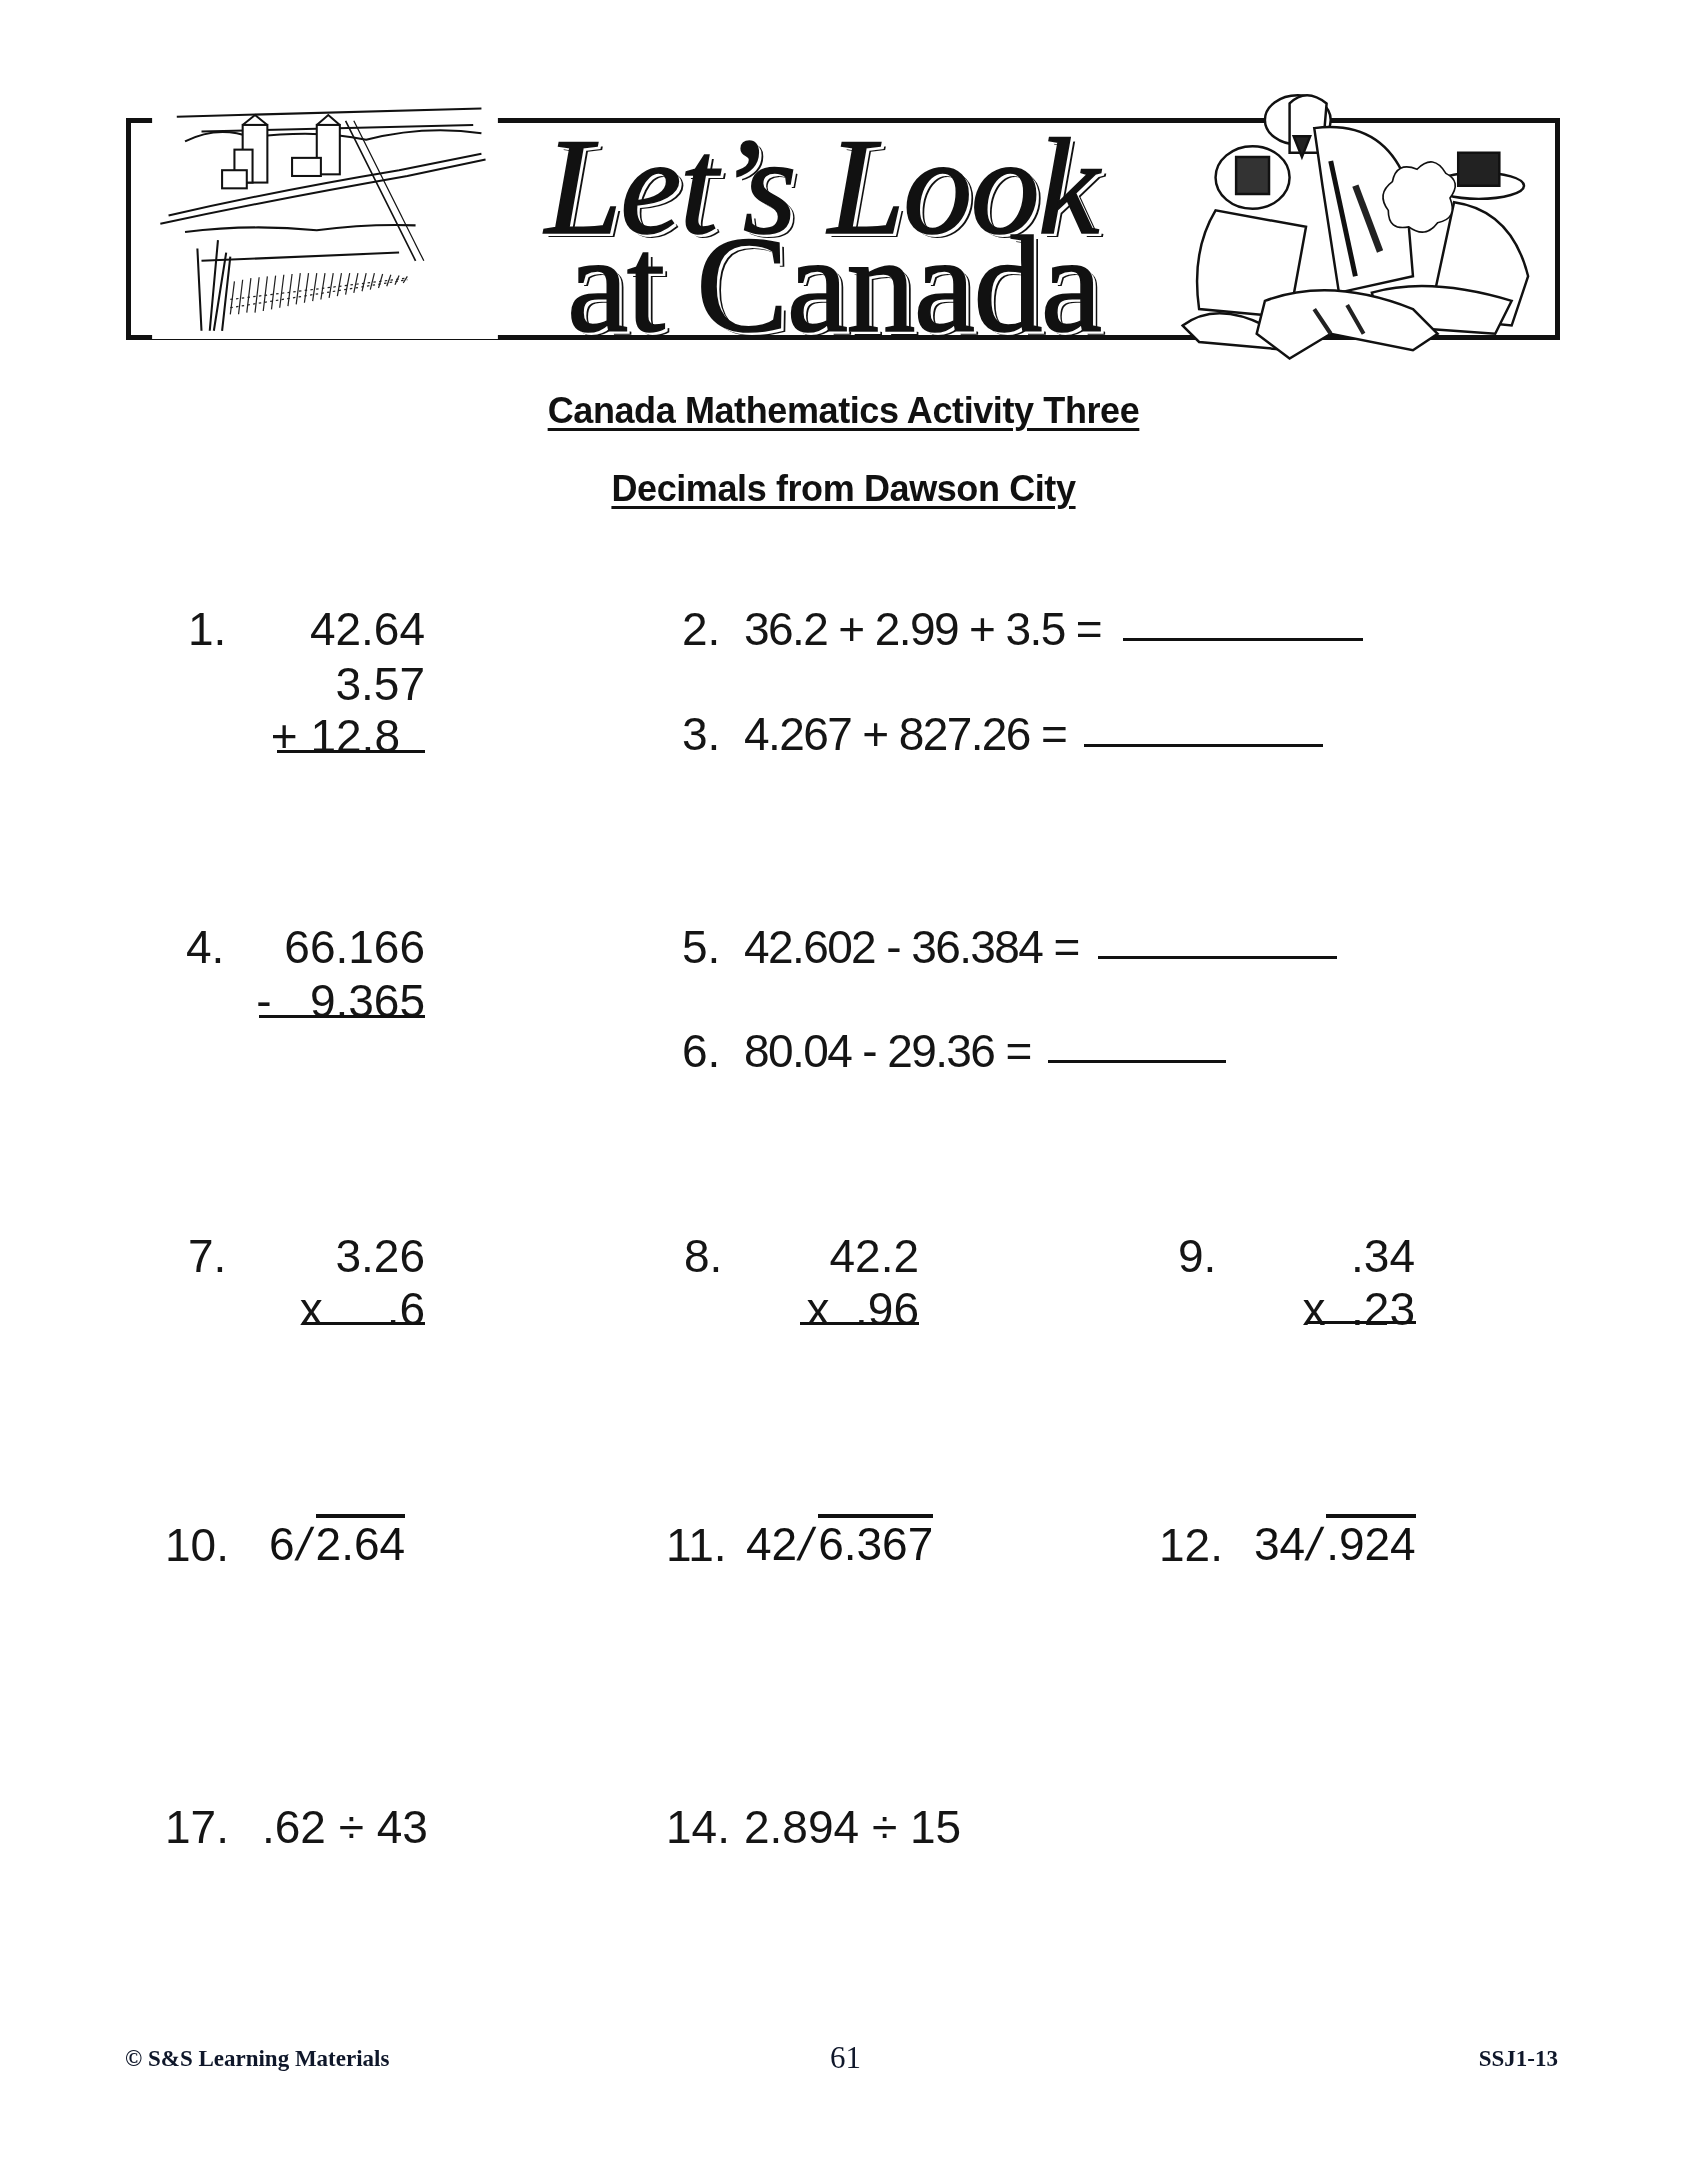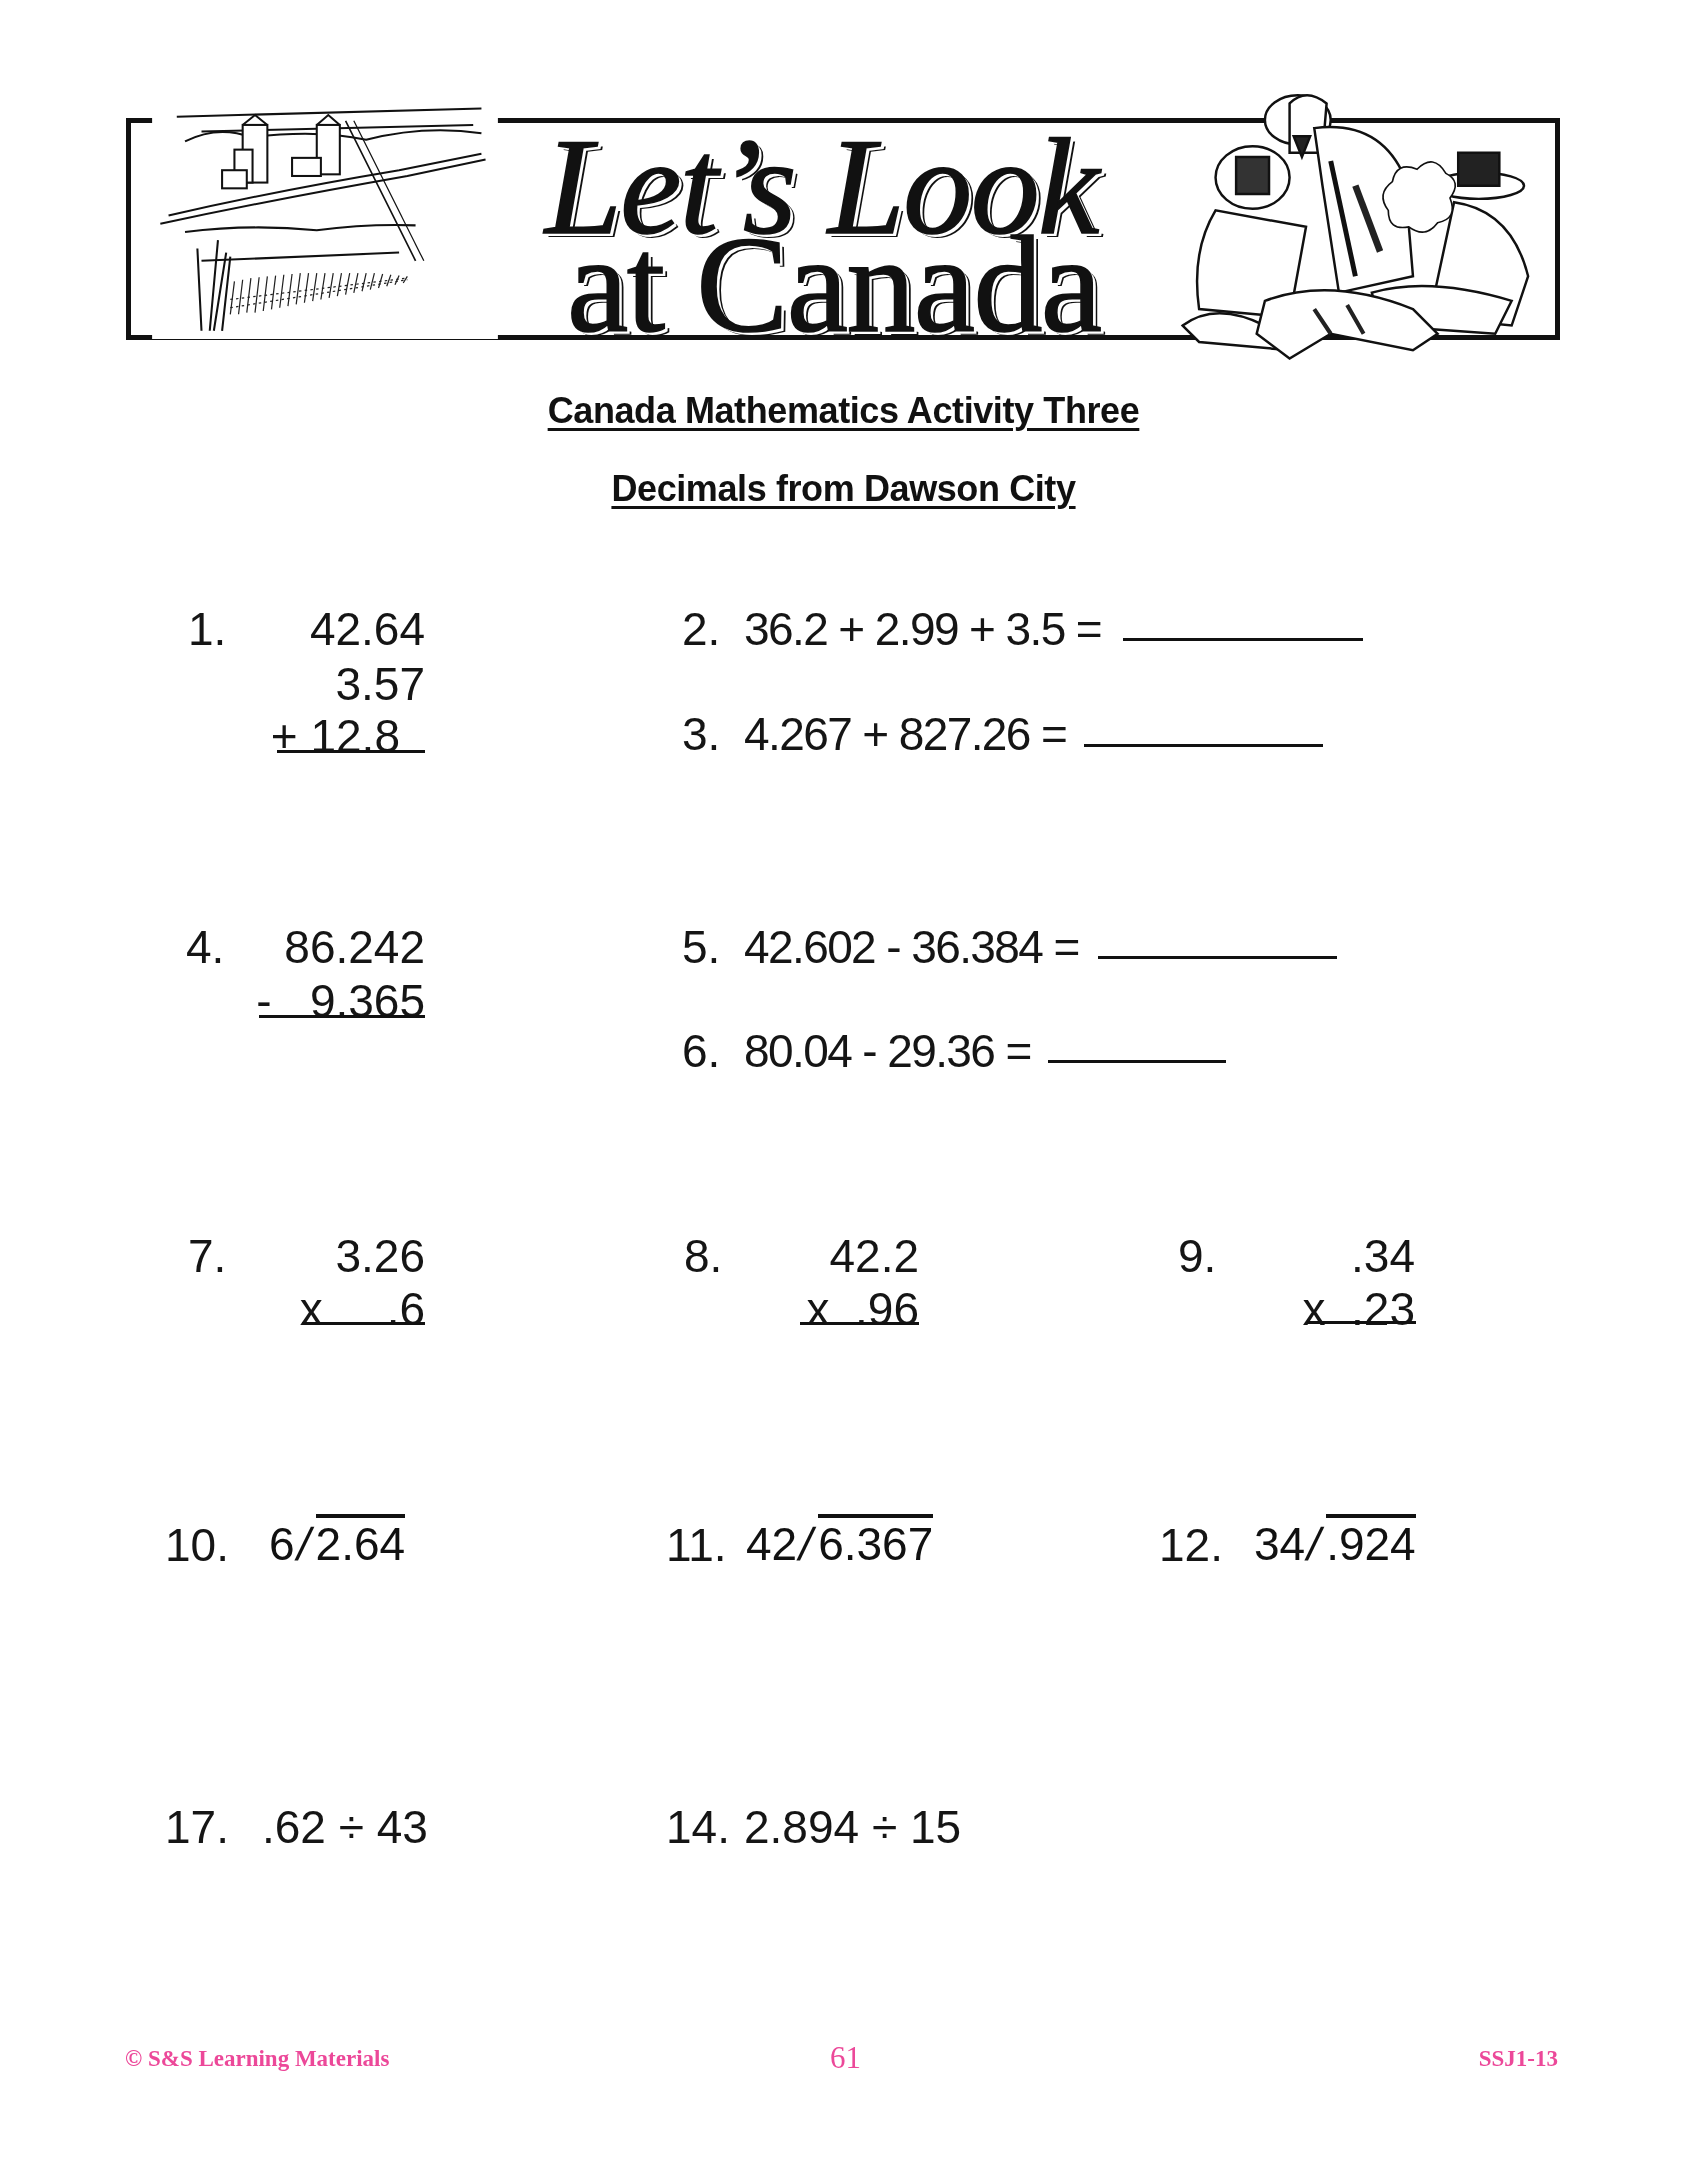--- a/index.html
+++ b/index.html
@@ -38,21 +38,21 @@
   .blank { position: absolute; height: 3.3px; background: #111; }
   .divbox {
     position: absolute; font-size: 46px; line-height: 1; white-space: nowrap;
   }
   .divbox .bar {
     display: inline-block; border-top: 4.1px solid #111; padding-top: 3.3px; margin-left: 1.6px;
   }
   .divbox .slash { display: inline-block; transform: skewX(-12deg); margin: 0 3.3px; }
   .footer {
     position: absolute; font-family: "Liberation Serif", "DejaVu Serif", serif;
-    font-size: 25.5px; line-height: 1; white-space: nowrap; color: #ec4899;
+    font-size: 25.5px; line-height: 1; white-space: nowrap; color: #0f172a;
   }
   .footer.bold { font-weight: bold; font-size: 23px; }
 </style>
 </head>
 <body>
 
 <div class="banner-box"></div>
 
 <svg class="illus" style="left:152px; top:92px;" width="346" height="247" viewBox="0 0 420 300">
   <rect x="0" y="0" width="420" height="300" fill="#fff"></rect>
@@ -122,21 +122,21 @@
 
 <div class="expr" style="left:682px; top:606px;">2.</div>
 <div class="expr" style="left:744px; top:606px; letter-spacing:-1.6px;">36.2 + 2.99 + 3.5 =</div>
 <div class="blank" style="left:1123px; width:240px; top:638px;"></div>
 
 <div class="expr" style="left:682px; top:711px;">3.</div>
 <div class="expr" style="left:744px; top:711px; letter-spacing:-1.6px;">4.267 + 827.26 =</div>
 <div class="blank" style="left:1084px; width:239px; top:744px;"></div>
 
 <div class="num" style="left:186px; top:924px;">4.</div>
-<div class="val" style="right:1262px; top:924px;">86.242</div>
+<div class="val" style="right:1262px; top:924px;">66.166</div>
 <div class="val" style="right:1262px; top:978px; white-space:pre;">-   9.365</div>
 <div class="rule" style="left:259px; width:166px; top:1015px;"></div>
 
 <div class="expr" style="left:682px; top:924px;">5.</div>
 <div class="expr" style="left:744px; top:924px; letter-spacing:-1.6px;">42.602 - 36.384 =</div>
 <div class="blank" style="left:1098px; width:239px; top:956px;"></div>
 
 <div class="expr" style="left:682px; top:1028px;">6.</div>
 <div class="expr" style="left:744px; top:1028px; letter-spacing:-1.6px;">80.04 - 29.36 =</div>
 <div class="blank" style="left:1048px; width:178px; top:1060px;"></div>

